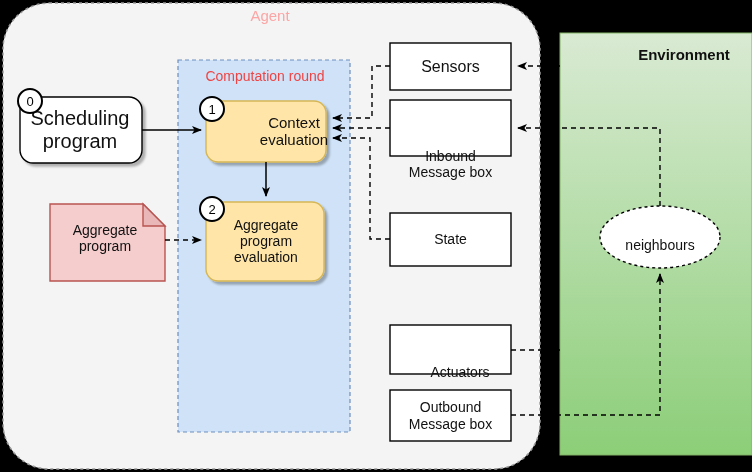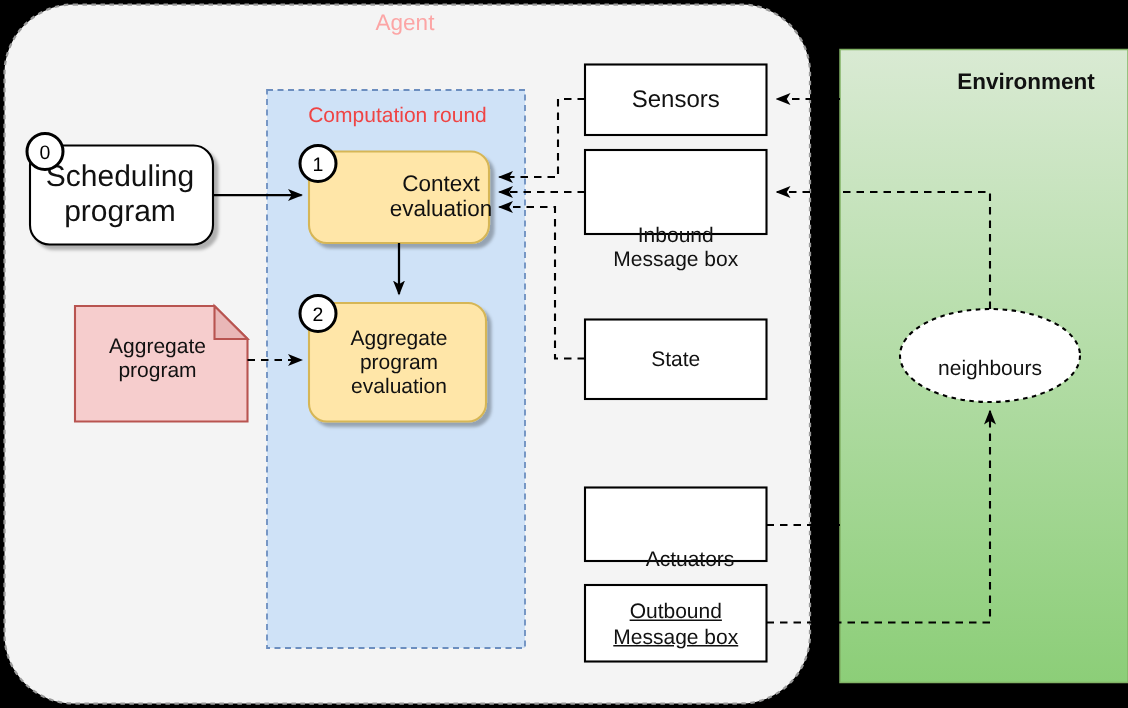--- a/index.html
+++ b/index.html
@@ -19,21 +19,21 @@
 
   #sched-label{left:18px;top:104px;width:124px;height:52px;font-size:20px;}
   #ctx-label{left:208px;top:102px;width:118px;height:58px;font-size:15px;margin-left:27px;}
   #ap-label{left:50px;top:212px;width:110px;height:52px;font-size:14px;}
   #ape-label{left:208px;top:203px;width:116px;height:76px;font-size:14px;}
 
   #sensors-label{left:390px;top:44px;width:121px;height:46px;font-size:16px;}
   #inbox-label{left:390px;top:101px;width:121px;height:54px;font-size:14px;margin-top:36px;}
   #state-label{left:390px;top:214px;width:121px;height:51px;font-size:14px;text-align:center;}
   #act-label{left:390px;top:328px;width:140px;height:48px;font-size:14px;margin-top:20px;}
-  #outbox-label{left:390px;top:391px;width:121px;height:49px;font-size:14px;text-decoration:underline;}
+  #outbox-label{left:390px;top:391px;width:121px;height:49px;font-size:14px;}
   #neigh-label{left:600px;top:234px;width:120px;height:22px;font-size:14px;}
 
   .badge{position:absolute;width:22px;height:22px;border-radius:50%;background:#fff;
          border:2px solid #000;display:flex;align-items:center;justify-content:center;
          font-size:13px;color:#000;}
   #badge0{left:17px;top:88px;}
   #badge1{left:199px;top:96px;}
   #badge2{left:199px;top:196px;}
 </style>
 </head>

